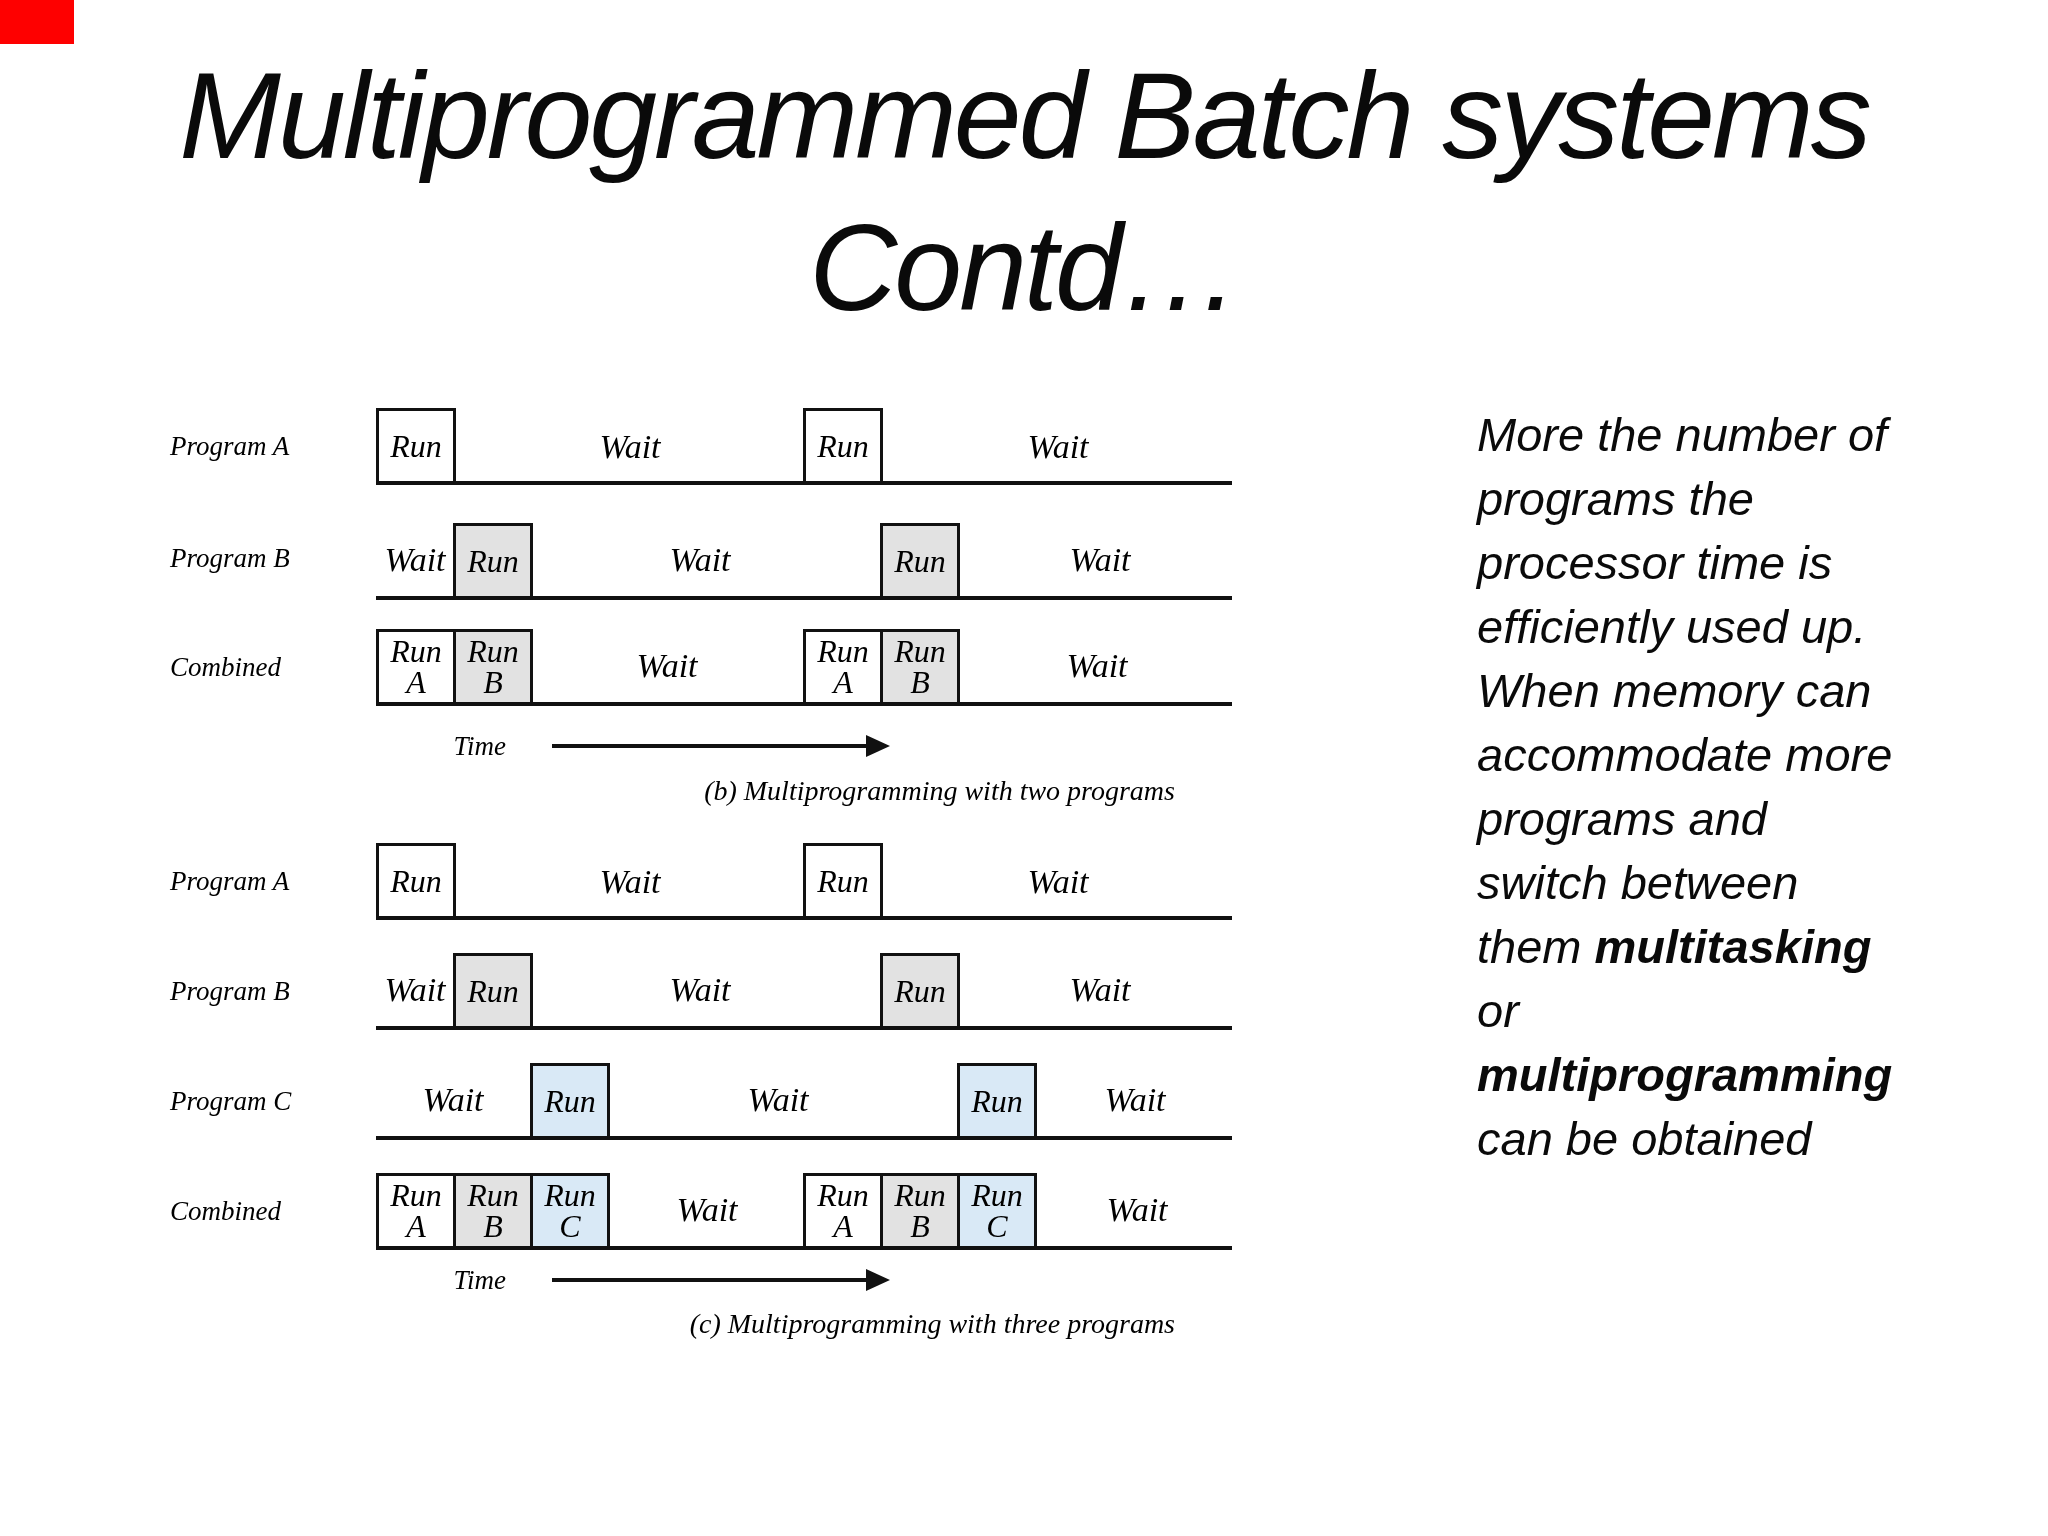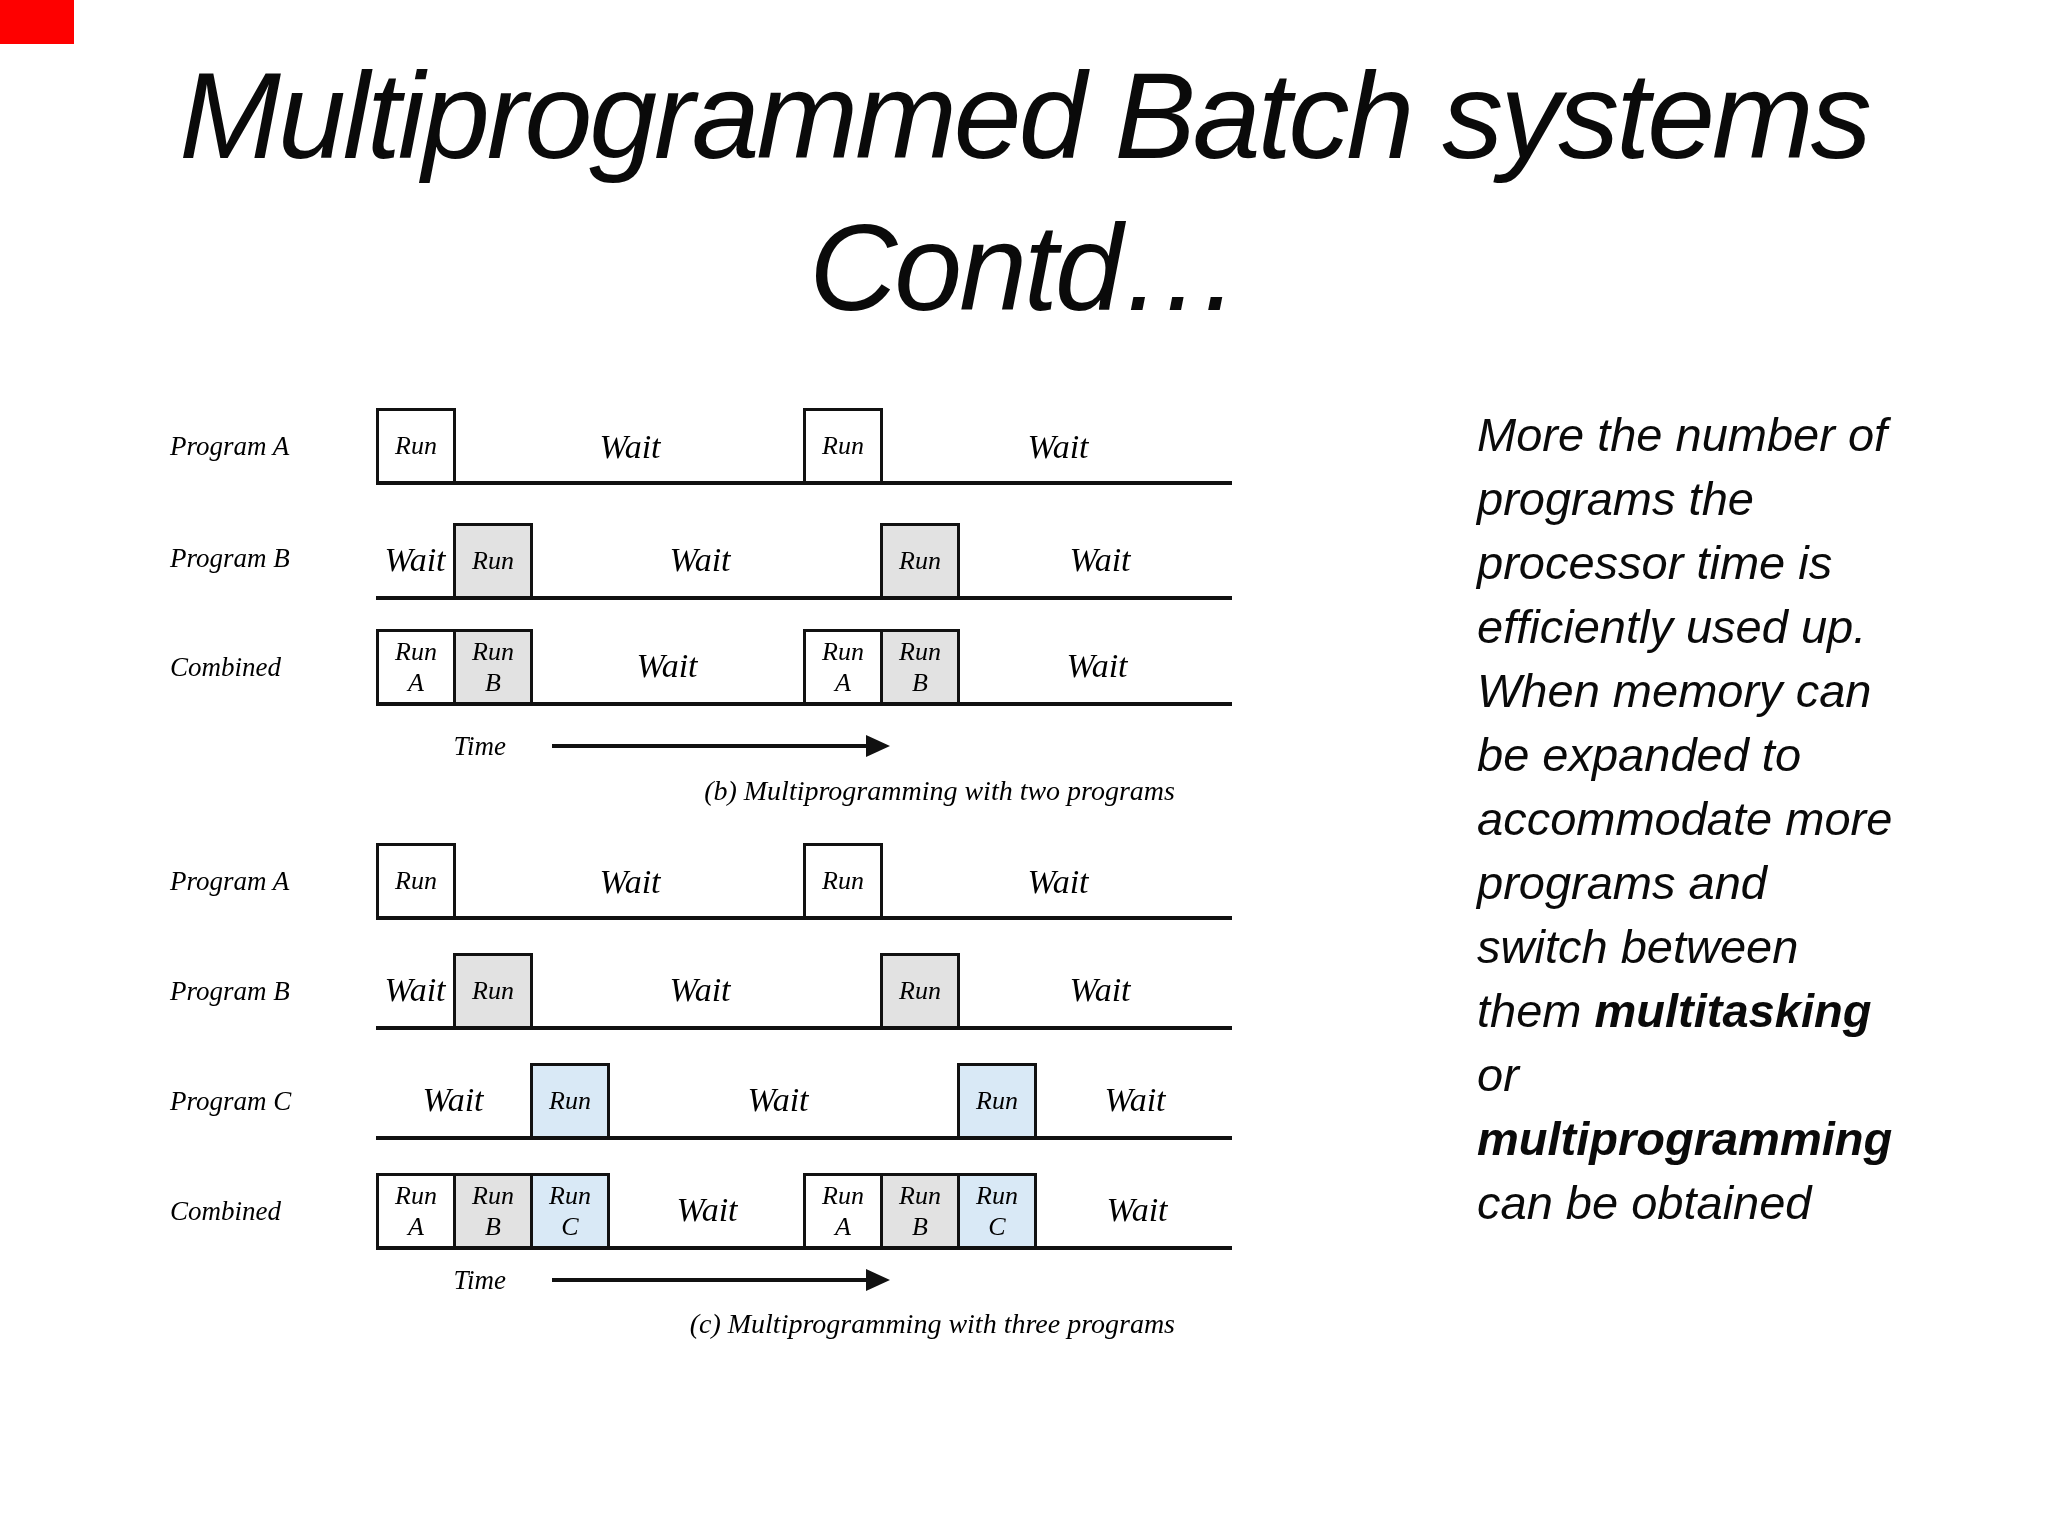--- a/index.html
+++ b/index.html
@@ -14,21 +14,21 @@
          font-size:122px;line-height:152px;letter-spacing:-3px;color:#0a0a0a;}
 
   
   .dg{font-family:"Liberation Serif",serif;color:#000;}
   .row-label{position:absolute;left:170px;width:230px;font-size:27px;line-height:30px;
              font-family:"Liberation Serif",serif;}
   .baseline{position:absolute;left:376px;width:856px;height:4px;background:#111;}
   .runbox{position:absolute;width:80px;height:73px;box-sizing:border-box;
           border:3px solid #111;border-bottom:none;background:#fff;
           display:flex;align-items:center;justify-content:center;
-          font-family:"Liberation Serif",serif;font-size:26px;}
+          font-family:"Liberation Serif",serif;font-size:32px;}
   .runbox.gray{background:#e2e2e2;}
   .runbox.blue{background:#d9e9f6;}
   .runbox .two{display:block;text-align:center;line-height:31px;}
   .wait{position:absolute;transform:translate(-50%,-50%);font-family:"Liberation Serif",serif;
         font-size:34px;white-space:nowrap;}
   .time-label{position:absolute;width:98px;text-align:right;transform:translateY(-50%);
               font-family:"Liberation Serif",serif;font-size:27px;left:408px;}
   .arrow-bar{position:absolute;left:552px;width:316px;height:4px;background:#111;}
   .arrow-head{position:absolute;left:866px;width:0;height:0;
               border-left:24px solid #111;border-top:11px solid transparent;border-bottom:11px solid transparent;}
@@ -167,21 +167,20 @@
 
     <div class="caption" style="top:1308px">(c) Multiprogramming with three programs</div>
   </div>
 
   <div class="side-text">
     <div><span>More the number of</span><b></b></div>
     <div><span>programs the</span><b></b></div>
     <div><span>processor time is</span><b></b></div>
     <div><span>efficiently used up.</span><b></b></div>
     <div><span>When memory can</span><b></b></div>
-    <div><span>be expanded to</span><b></b></div>
     <div><span>accommodate more</span><b></b></div>
     <div><span>programs and</span><b></b></div>
     <div><span>switch between</span><b></b></div>
     <div><span>them </span><b>multitasking</b></div>
     <div><span>or</span><b></b></div>
     <div><span></span><b>multiprogramming</b></div>
     <div><span>can be obtained</span><b></b></div>
   </div>
 
 </div>

